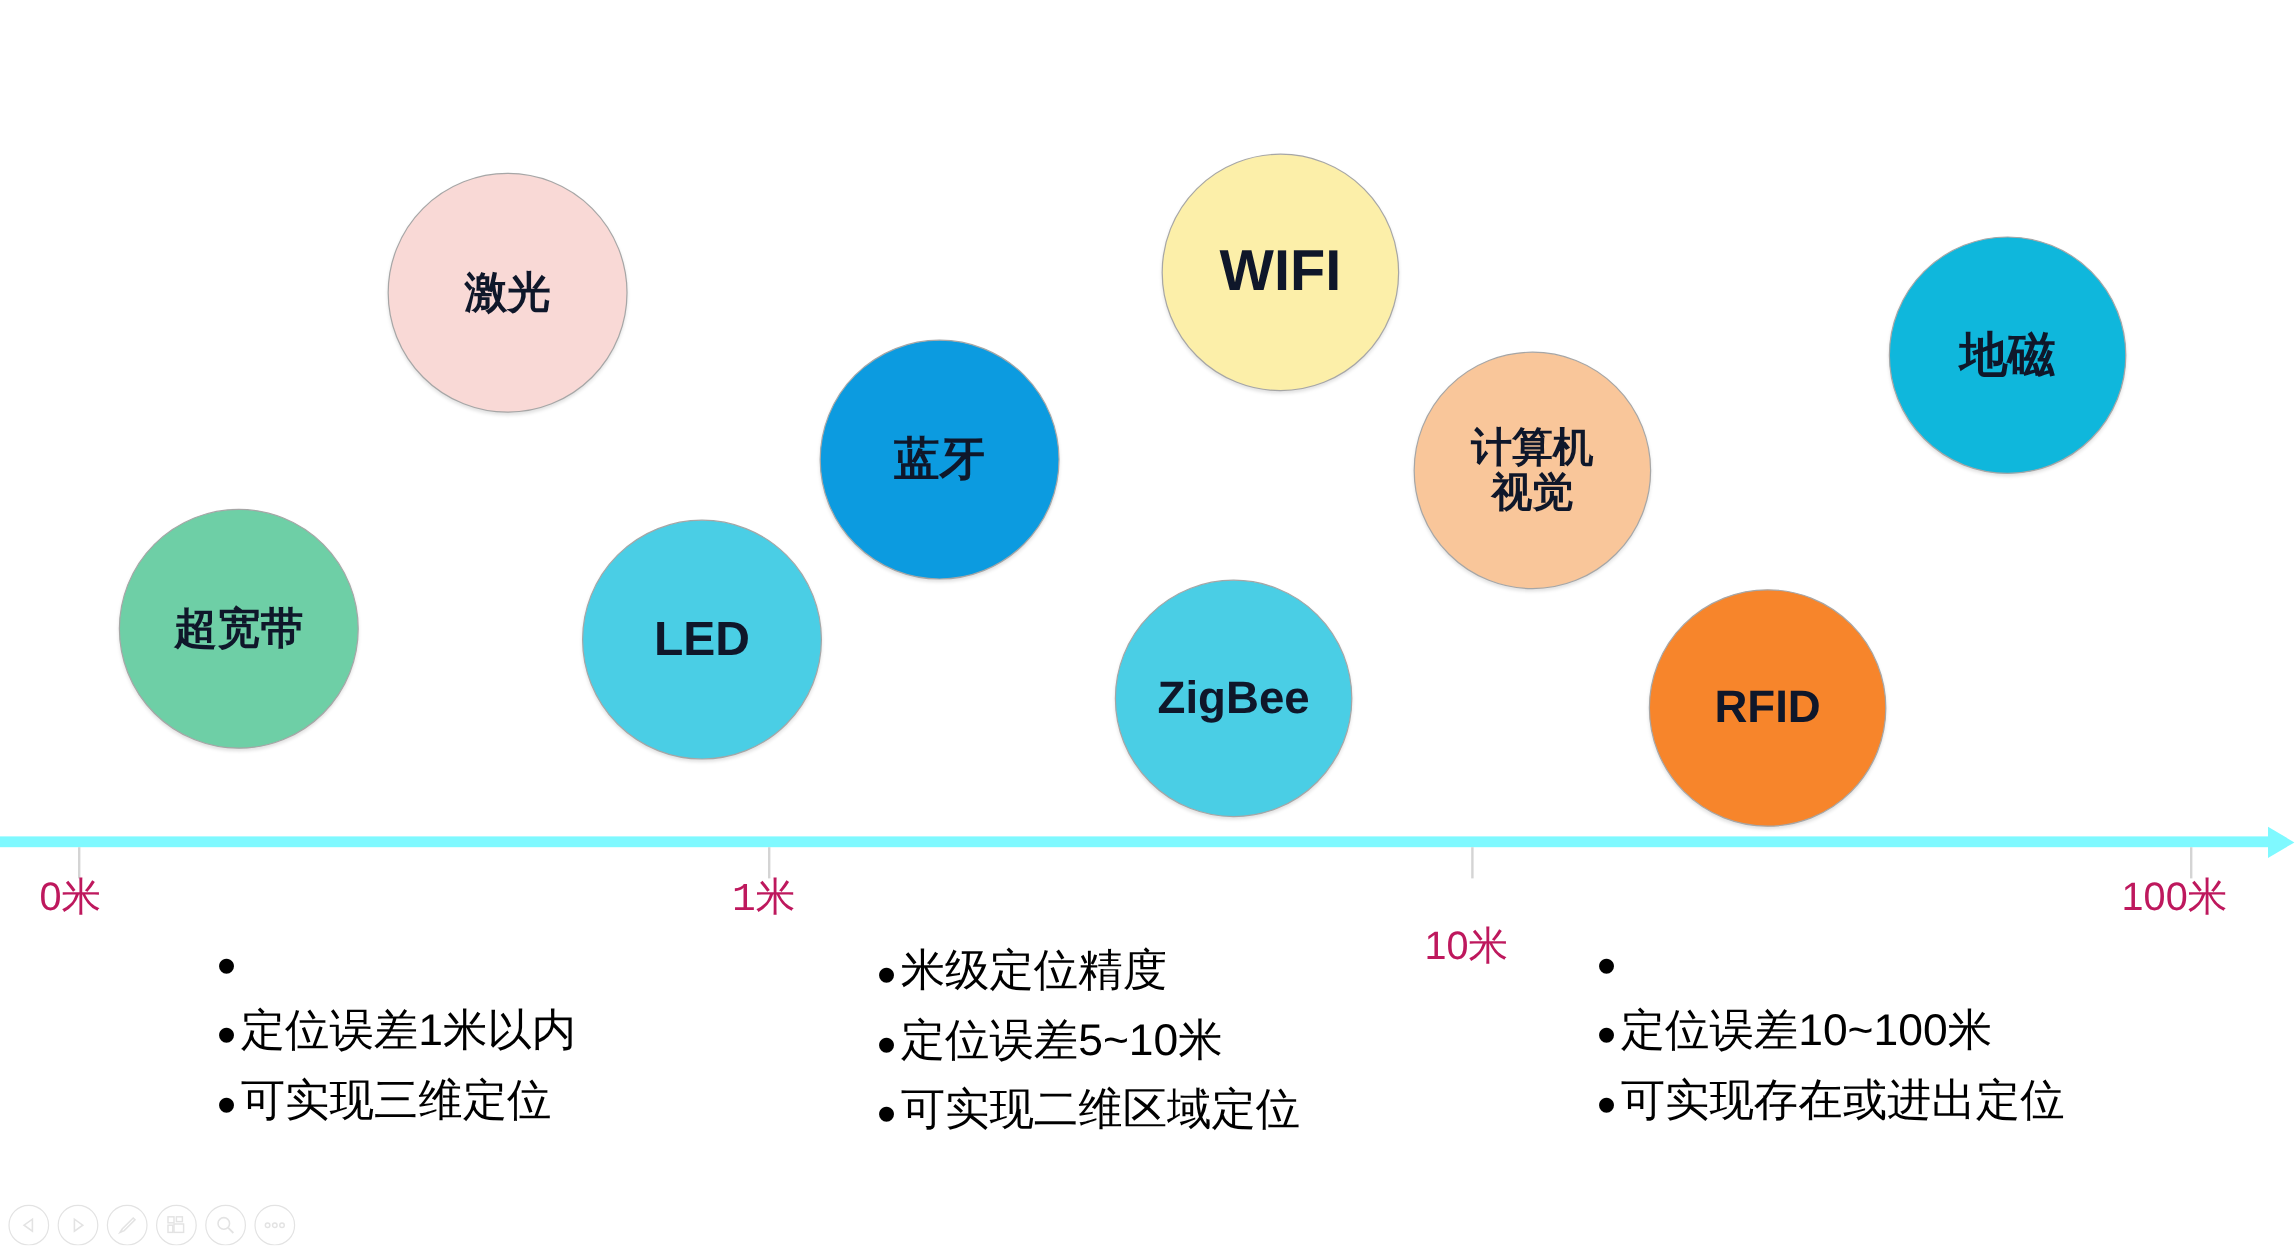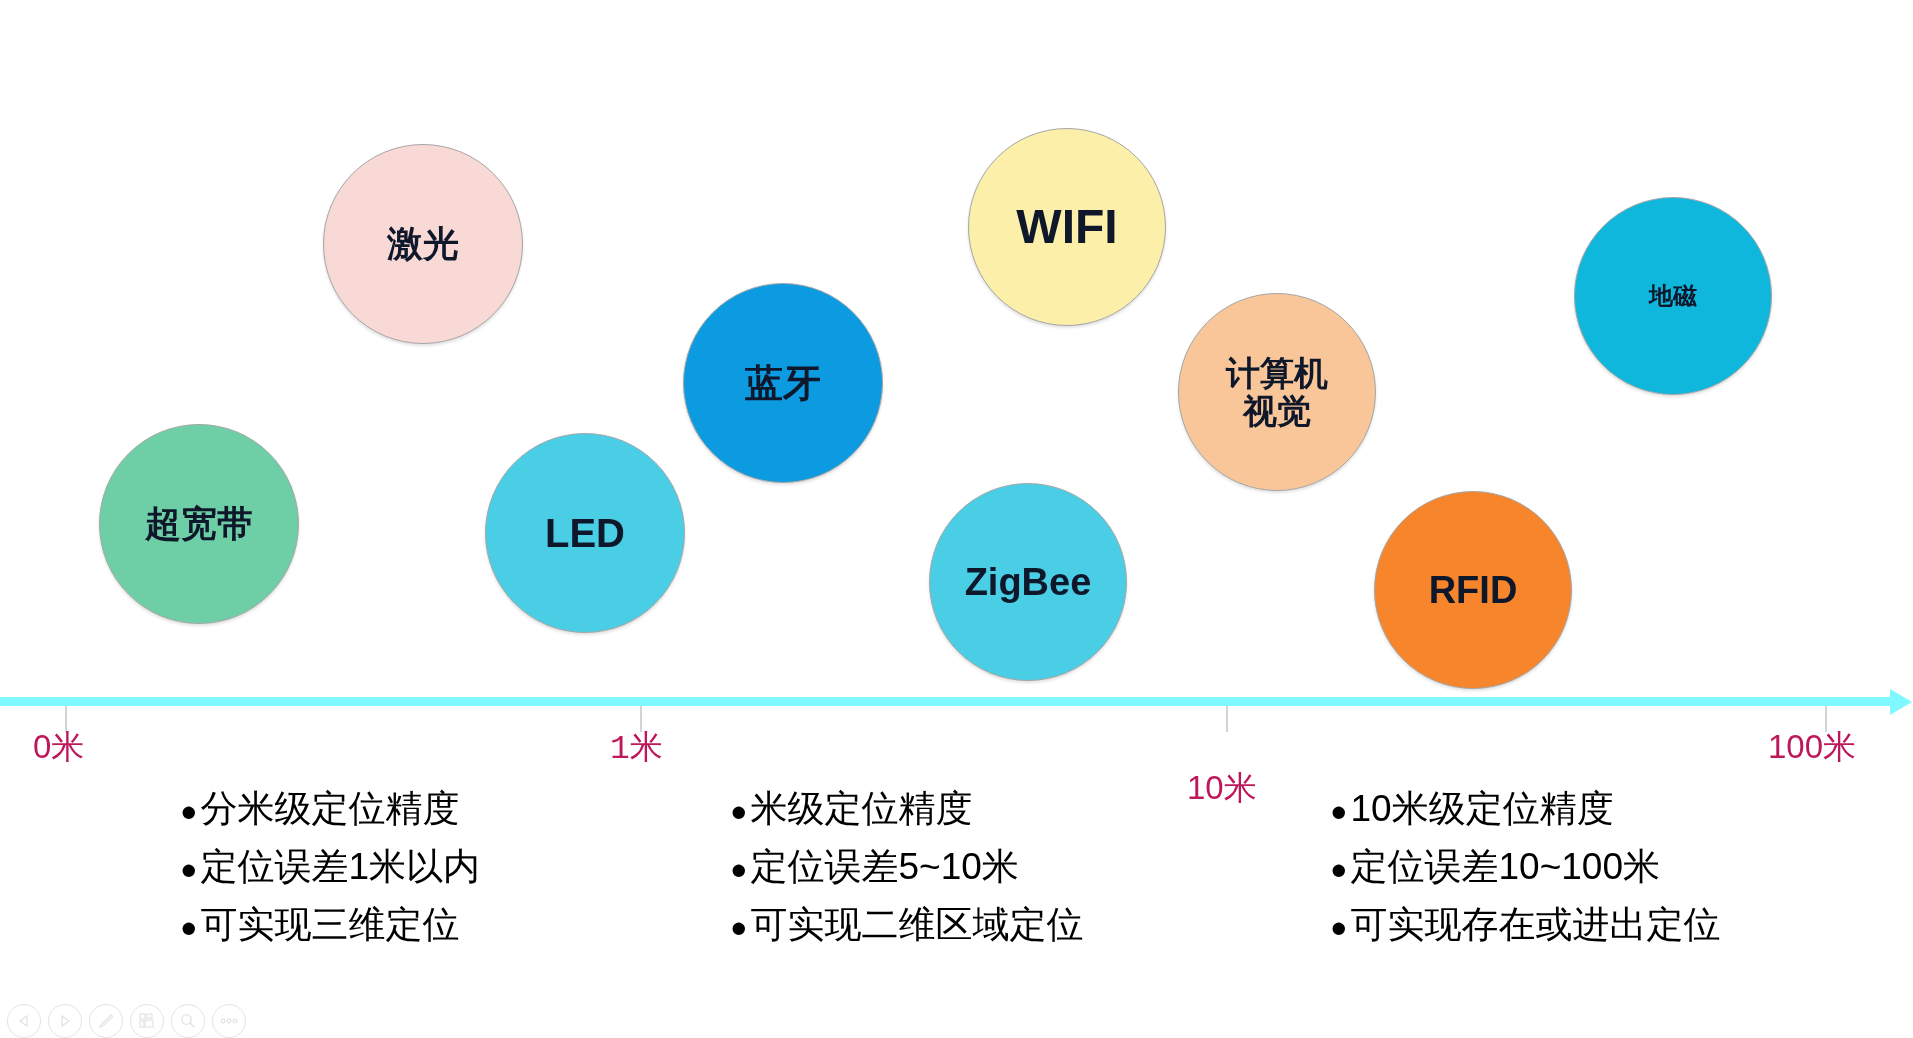--- a/index.html
+++ b/index.html
@@ -138,21 +138,21 @@
       <div class="bubble" style="left: 968px; top: 128px; width: 198px; height: 198px; background: rgb(252, 239, 169); font-size: 48px;">
         <span class="label">WIFI</span>
       </div>
       <div class="bubble" style="left: 1178px; top: 293px; width: 198px; height: 198px; background: rgb(249, 198, 154); font-size: 34px;">
         <span class="label">计算机
 视觉</span>
       </div>
       <div class="bubble" style="left: 1374px; top: 491px; width: 198px; height: 198px; background: rgb(247, 133, 43); font-size: 38px;">
         <span class="label">RFID</span>
       </div>
-      <div class="bubble" style="left: 1574px; top: 197px; width: 198px; height: 198px; background: rgb(15, 183, 220); font-size: 24px;">
+      <div class="bubble" style="left: 1574px; top: 197px; width: 198px; height: 198px; background: rgb(15, 183, 220); font-size: 40px;">
         <span class="label">地磁</span>
       </div>
     </div>
 
   <div id="axis">
     <div id="axis-line" style="left: 0px; top: 697px; width: 1890px; background: rgb(127, 249, 255);"></div>
     <div id="axis-arrow" style="left: 1890px; top: 688.5px; border-left-color: rgb(127, 249, 255);"></div>
     <div id="ticks">
         <div class="tick" style="left: 65px; top: 706px; height: 26px;"></div>
         <div class="tick-label" style="left: 33px; top: 725px;">0米</div>
@@ -162,21 +162,20 @@
         <div class="tick-label" style="left: 1187px; top: 725px; margin-top: 41px;">10米</div>
         <div class="tick" style="left: 1825px; top: 706px; height: 26px;"></div>
         <div class="tick-label" style="left: 1768px; top: 725px;">100米</div>
       </div>
   </div>
 
   <div id="bullets">
       <div class="bullet-col" style="left: 180px;">
         <div class="bullet-line">
           <span class="bullet-dot">●</span>
-          <span>分米级定位精度</span>
         </div>
         <div class="bullet-line">
           <span class="bullet-dot">●</span>
           <span>定位误差1米以内</span>
         </div>
         <div class="bullet-line">
           <span class="bullet-dot">●</span>
           <span>可实现三维定位</span>
         </div>
       </div>
@@ -190,21 +189,20 @@
           <span>定位误差5~10米</span>
         </div>
         <div class="bullet-line">
           <span class="bullet-dot">●</span>
           <span>可实现二维区域定位</span>
         </div>
       </div>
       <div class="bullet-col" style="left: 1330px;">
         <div class="bullet-line">
           <span class="bullet-dot">●</span>
-          <span>10米级定位精度</span>
         </div>
         <div class="bullet-line">
           <span class="bullet-dot">●</span>
           <span>定位误差10~100米</span>
         </div>
         <div class="bullet-line">
           <span class="bullet-dot">●</span>
           <span>可实现存在或进出定位</span>
         </div>
       </div>

